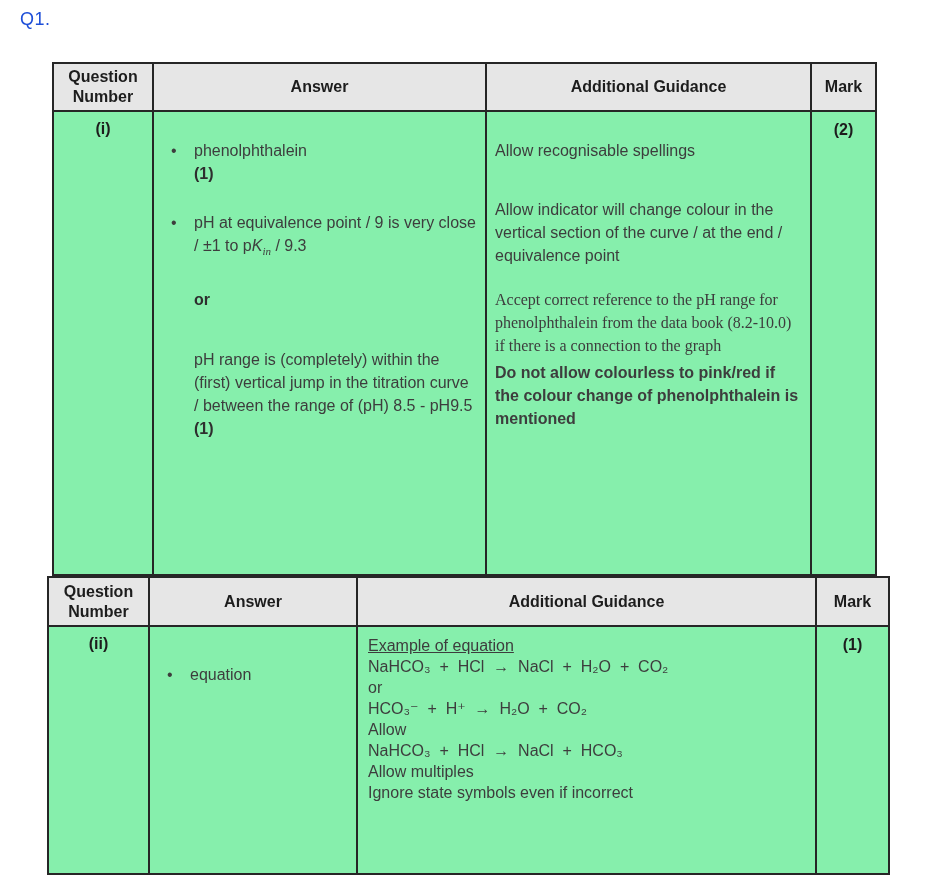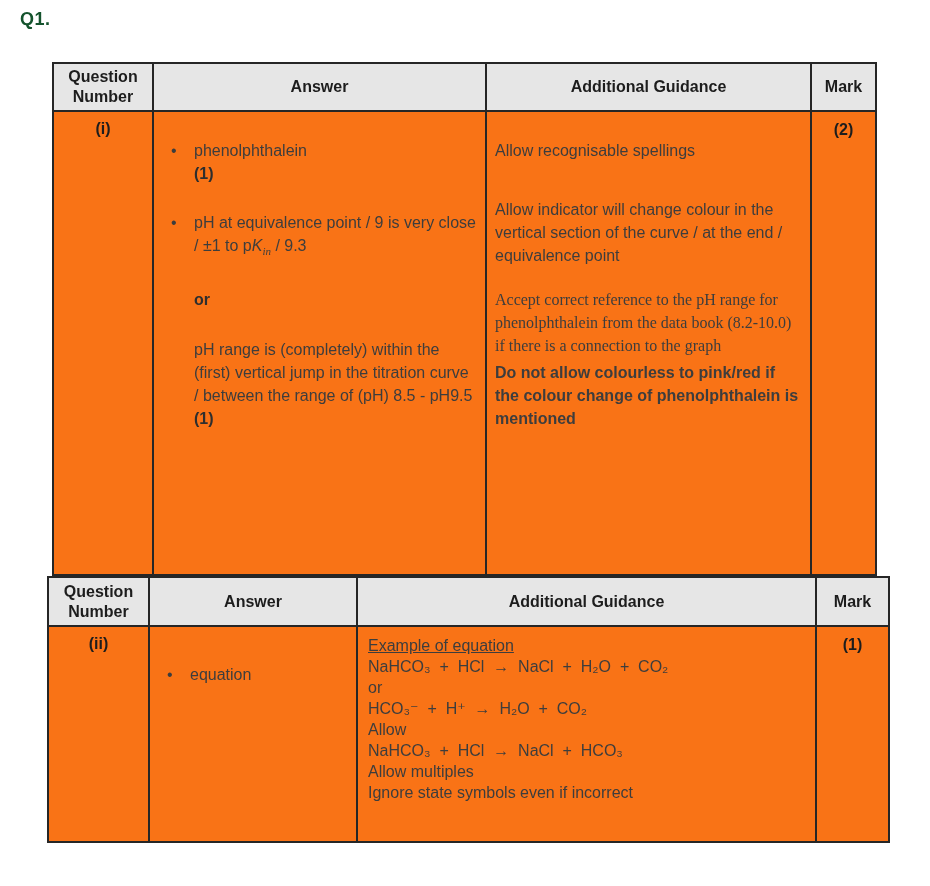--- a/index.html
+++ b/index.html
@@ -8,50 +8,50 @@
     position: relative;
     font-family: "Liberation Sans", "DejaVu Sans", sans-serif;
     color: #3d3d3d;
     -webkit-font-smoothing: antialiased;
   }
   .q-label {
     position: absolute;
     left: 20px;
     top: 9px;
     font-size: 18px;
-    font-weight: 700;
-    color: #14532d;
+    font-weight: 400;
+    color: #1d4ed8;
     letter-spacing: 0.5px;
   }
   table.mark-table {
     position: absolute;
     border-collapse: collapse;
     table-layout: fixed;
-    background: #f97316;
+    background: #86efac;
   }
   table.t1 { left: 52px; top: 62px; width: 823px; }
   table.t2 { left: 47px; top: 576px; width: 841px; }
   .mark-table th, .mark-table td {
     border: 2px solid #262626;
     vertical-align: top;
   }
   .mark-table th {
     background: #e6e6e6;
     color: #1d1d1d;
     font-size: 16px;
     font-weight: bold;
     text-align: center;
     vertical-align: middle;
     line-height: 20px;
     padding: 3px 2px;
   }
   .t1 th { height: 46px; }
   .t2 th { height: 49px; }
   .t1 td { height: 464px; }
-  .t2 td { height: 216px; }
+  .t2 td { height: 248px; }
 
   td.qn-cell {
     text-align: center;
     font-weight: bold;
     color: #1d1d1d;
     font-size: 16px;
     padding-top: 8px;
   }
   td.mark-cell {
     text-align: center;
@@ -73,21 +73,21 @@
   .bullet-dot {
     width: 26px;
     flex: 0 0 26px;
     padding-left: 3px;
   }
   .bullet-text { flex: 1; }
   .indented { margin-left: 26px; }
   .bold { font-weight: bold; color: #2e2e2e; }
   .mt-b2 { margin-top: 26px; }
   .mt-or { margin-top: 25px; }
-  .mt-p4 { margin-top: 27px; }
+  .mt-p4 { margin-top: 37px; }
   .g-1 { margin-top: 36px; }
   .g-2 { margin-top: 21px; font-family: Liberation Serif, serif; }
   .g-3 { margin-top: 4px; font-weight: bold; }
   .t2 .bullet-row { margin-top: 30px; }
 
   .pk-k { font-style: italic; }
   sub.pk-sub { font-style: italic; font-size: 11px; font-family: Liberation Serif, serif; }
   .underline { text-decoration: underline; }
   .chem-line { white-space: pre-wrap; }
 </style>

